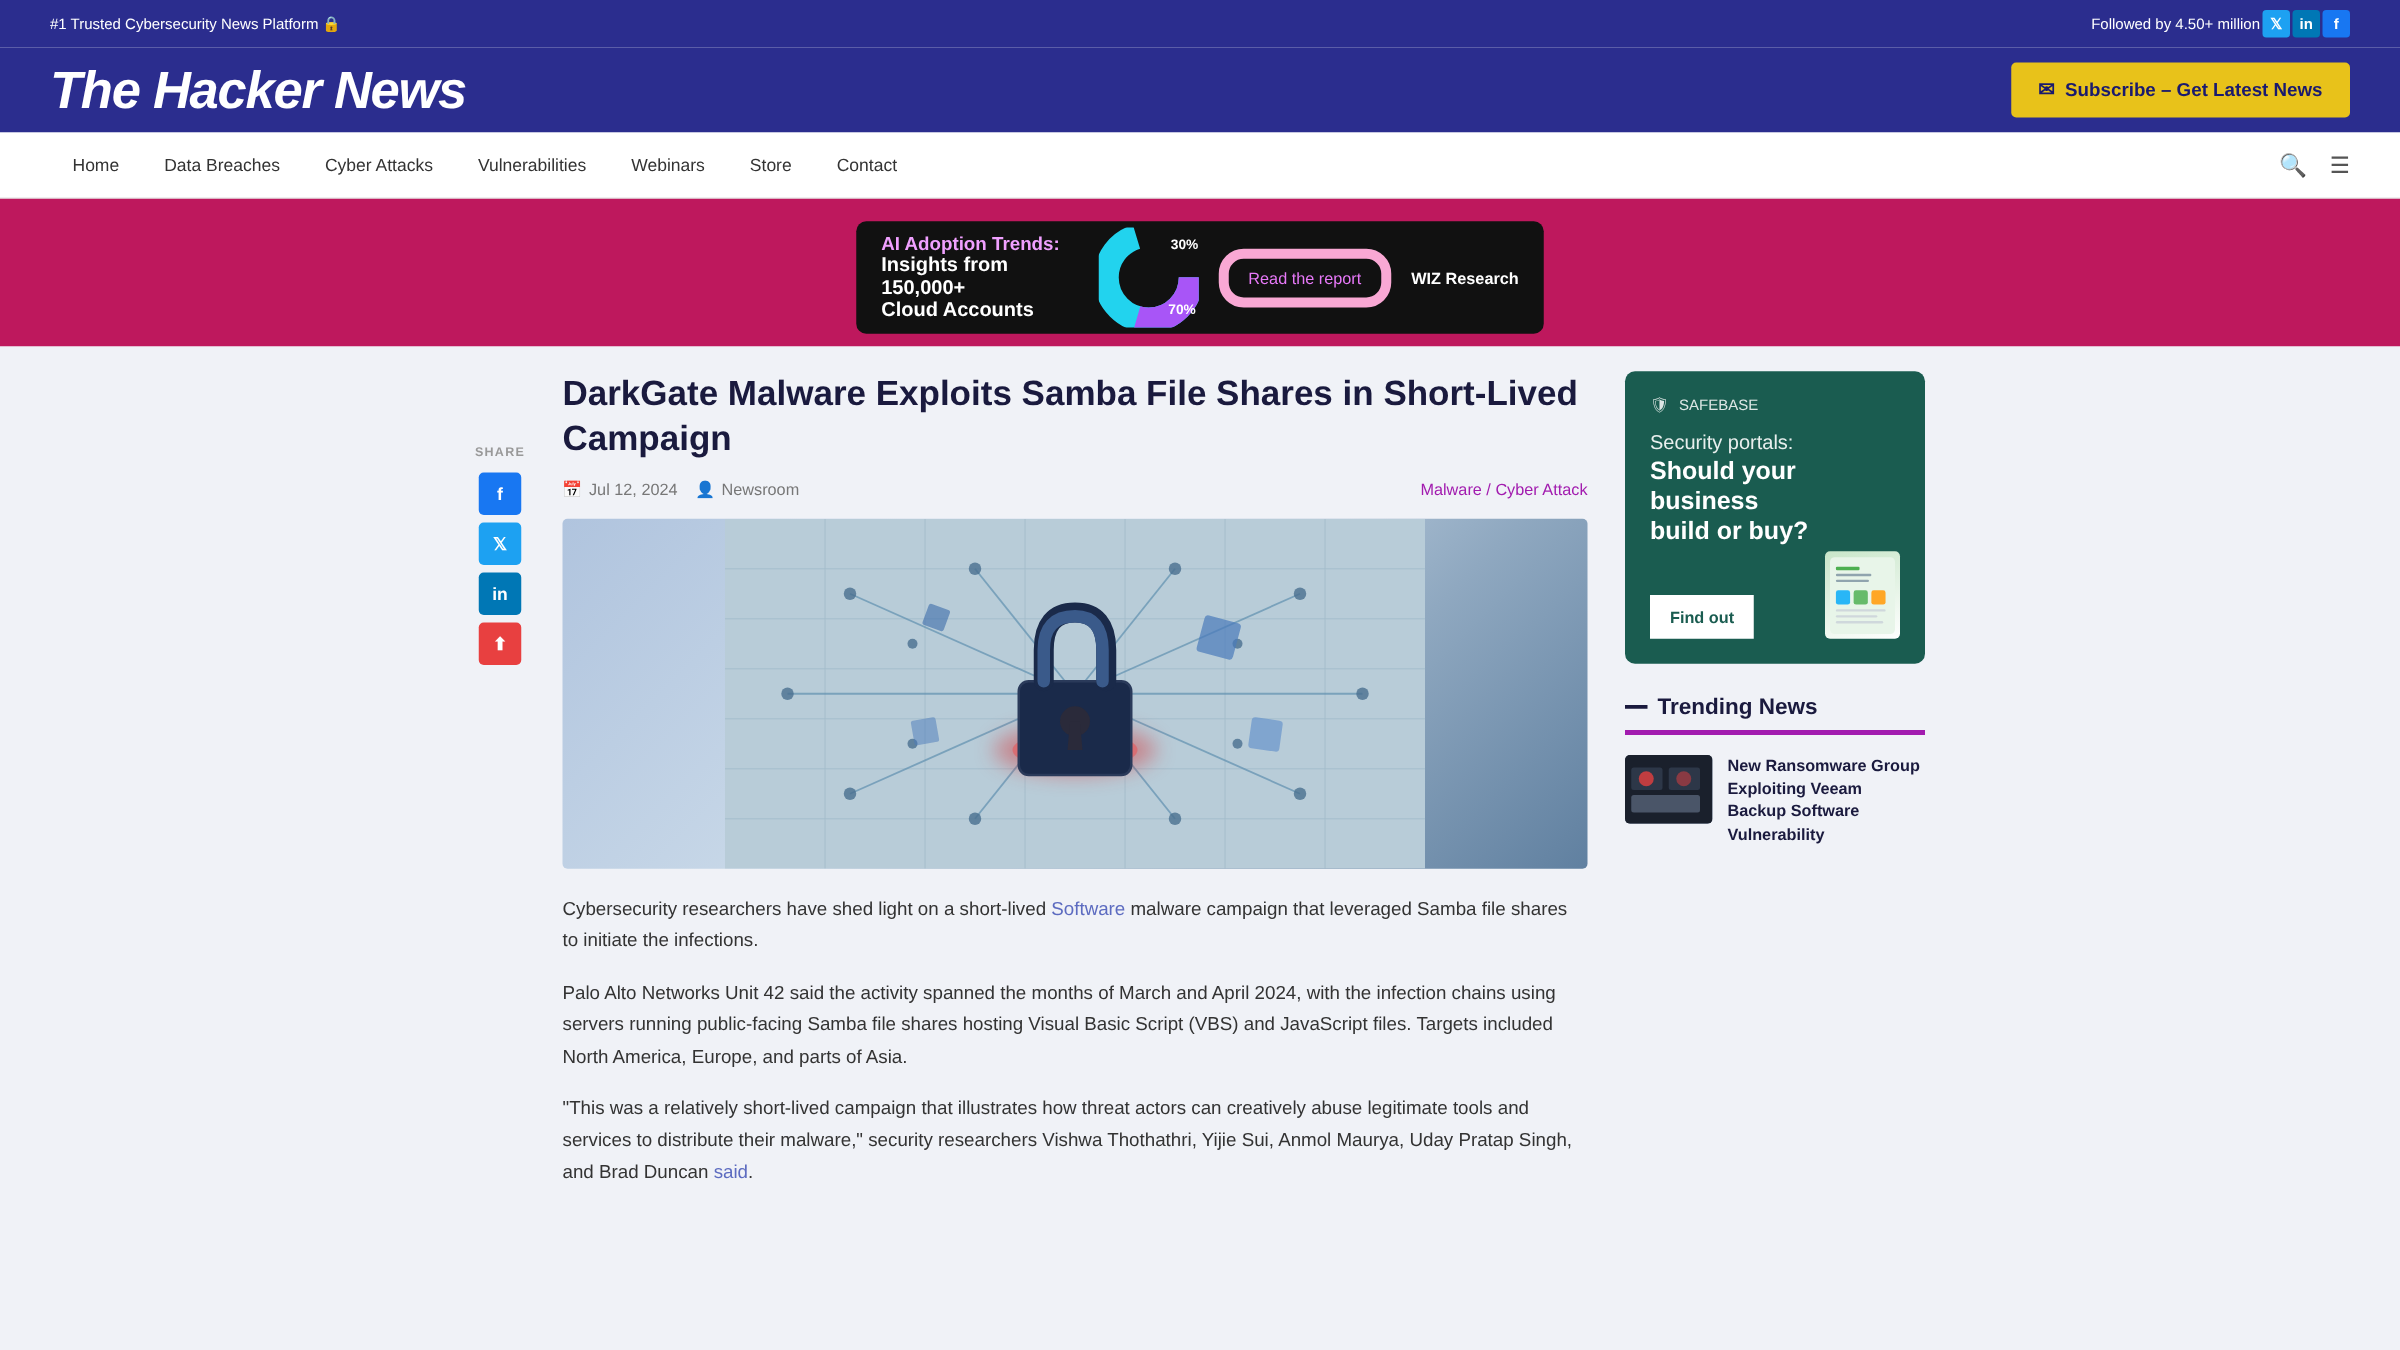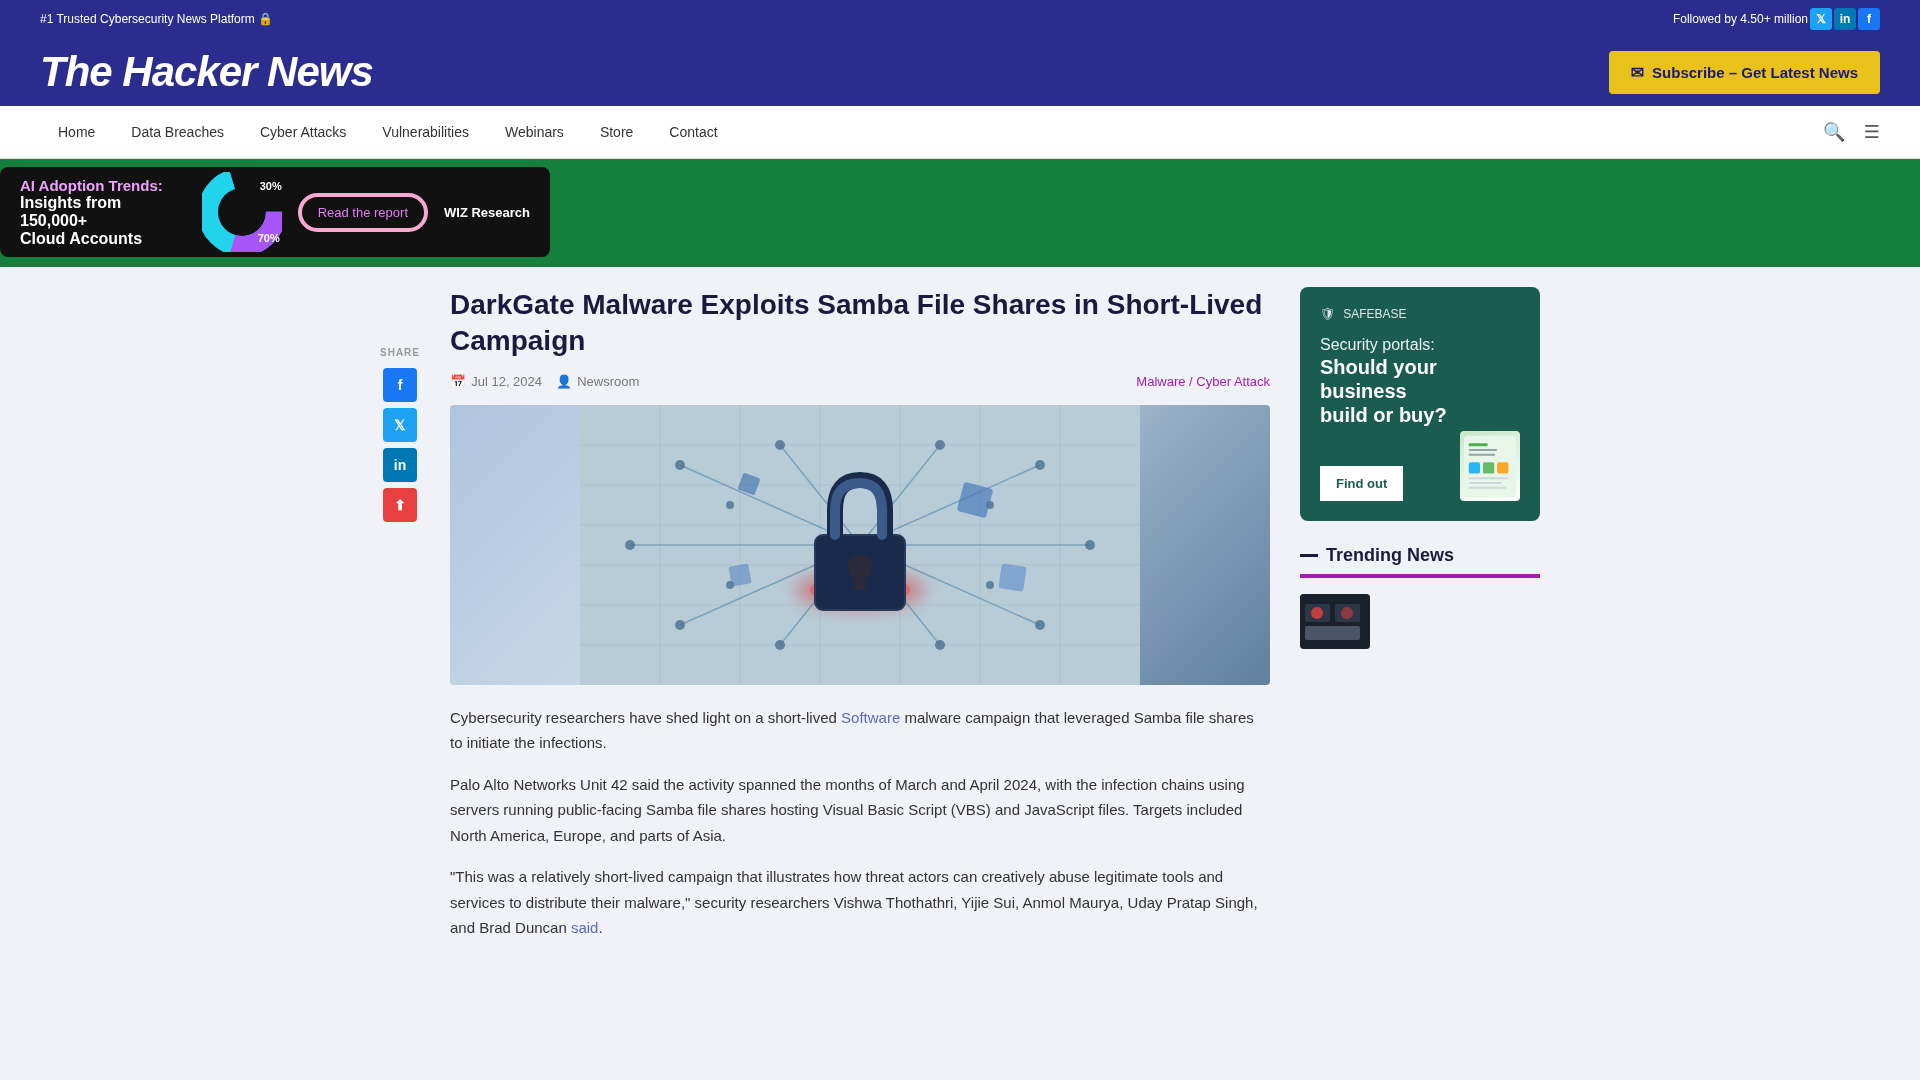--- a/index.html
+++ b/index.html
@@ -74,38 +74,39 @@
       font-weight: 500;
     }
     .nav-icons { display: flex; align-items: center; gap: 18px; }
     .nav-icon-btn {
       background: none; border: none;
       font-size: 18px; cursor: pointer; color: #555;
     }
 
     
     .banner-wrap {
-      background: #15803d;
-      display: flex;
-      padding: 8px 0 10px;
+      background: #be185d;
+      display: flex;
+      justify-content: center;
+      padding: 18px 0 10px;
     }
     .banner {
       width: 550px; height: 90px;
       background: #111;
       border-radius: 8px;
       display: flex;
       align-items: center;
       padding: 0 20px;
       gap: 16px;
       cursor: pointer;
     }
     .banner-text { color: #fff; font-size: 16px; font-weight: bold; flex: 1; }
     .banner-cta {
       background: transparent;
-      border: 4px solid #f9a8d4;
+      border: 8px solid #f9a8d4;
       color: #e879f9;
       padding: 8px 16px;
       border-radius: 20px;
       font-size: 13px;
       cursor: pointer;
     }
     .banner-brand { color: #fff; font-size: 13px; font-weight: bold; }
 
     
     .main-container {
@@ -444,19 +445,20 @@
         <div class="trending-thumb">
           <svg width="70" height="55" viewBox="0 0 70 55">
             <rect width="70" height="55" fill="#1a202c"></rect>
             <rect x="5" y="10" width="25" height="18" rx="2" fill="#2d3748"></rect>
             <rect x="35" y="10" width="25" height="18" rx="2" fill="#2d3748"></rect>
             <rect x="5" y="32" width="55" height="14" rx="2" fill="#4a5568"></rect>
             <circle cx="17" cy="19" r="6" fill="#e53e3e" opacity="0.8"></circle>
             <circle cx="47" cy="19" r="6" fill="#e53e3e" opacity="0.5"></circle>
           </svg>
         </div>
+        <div class="trending-item-title">New Ransomware Group Exploiting Veeam Backup Software Vulnerability</div>
       </div>
     </div>
   </div>
 
 </div>
 
 <div class="page-footer"></div>
 
 </body></html>

